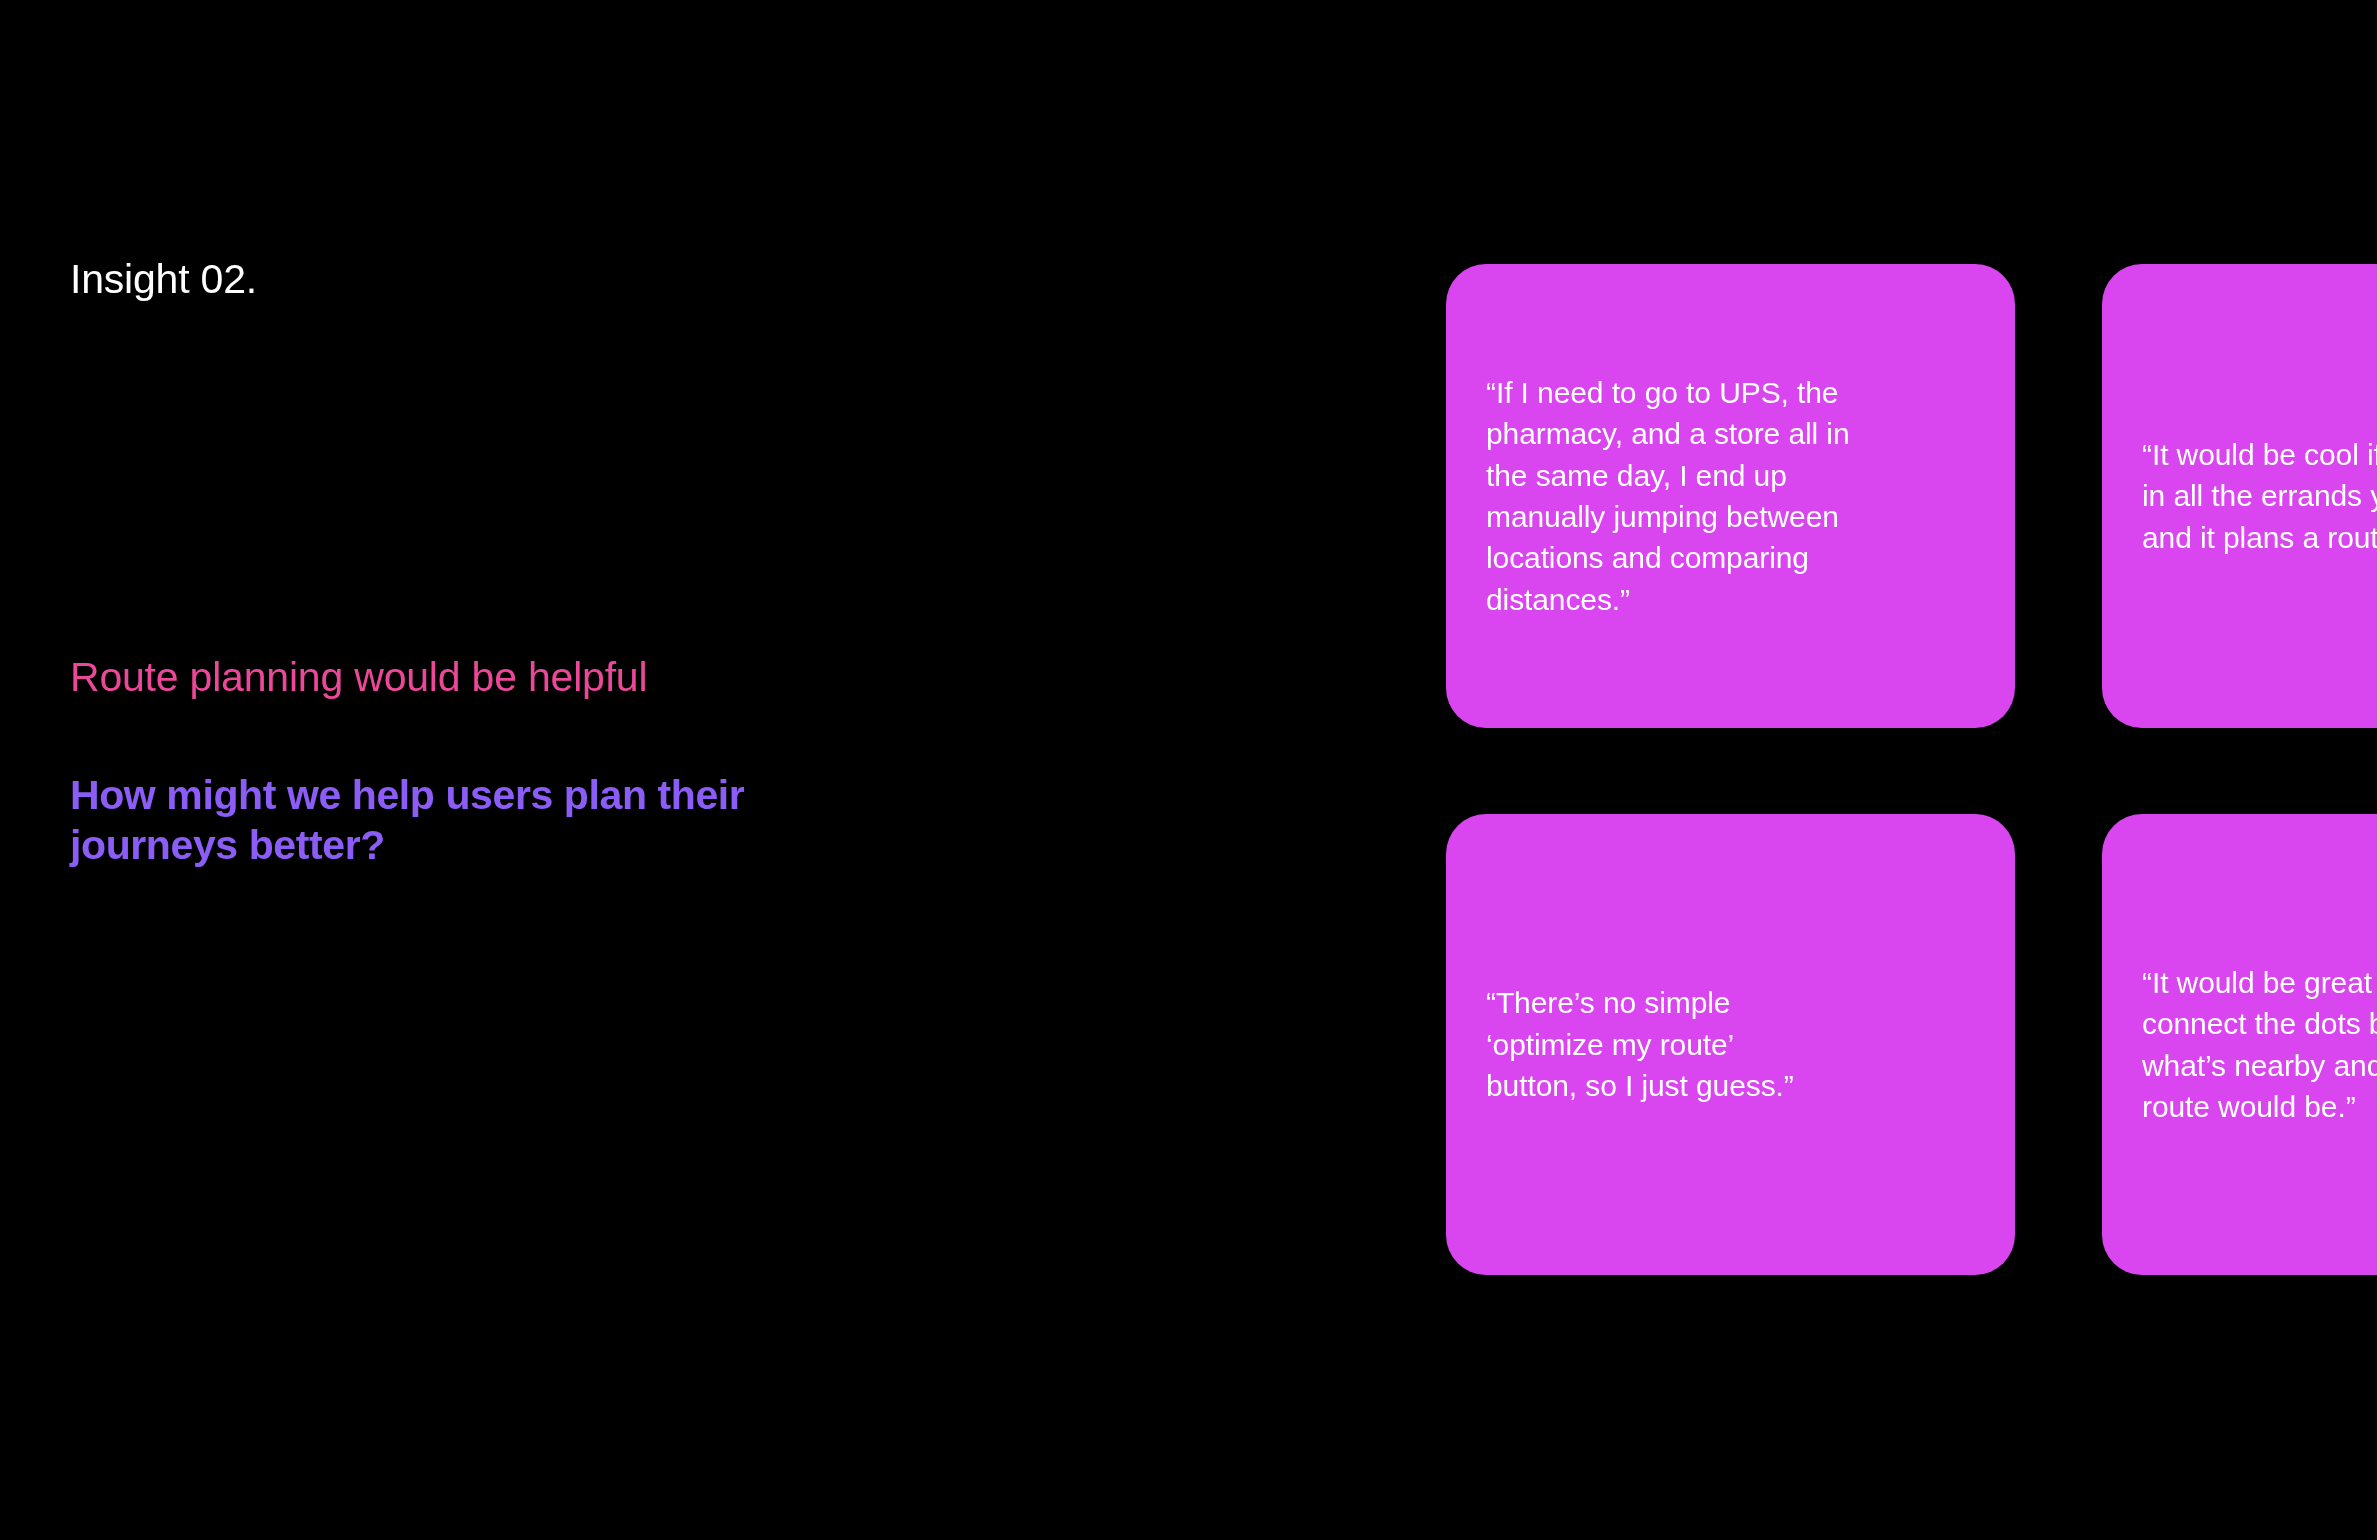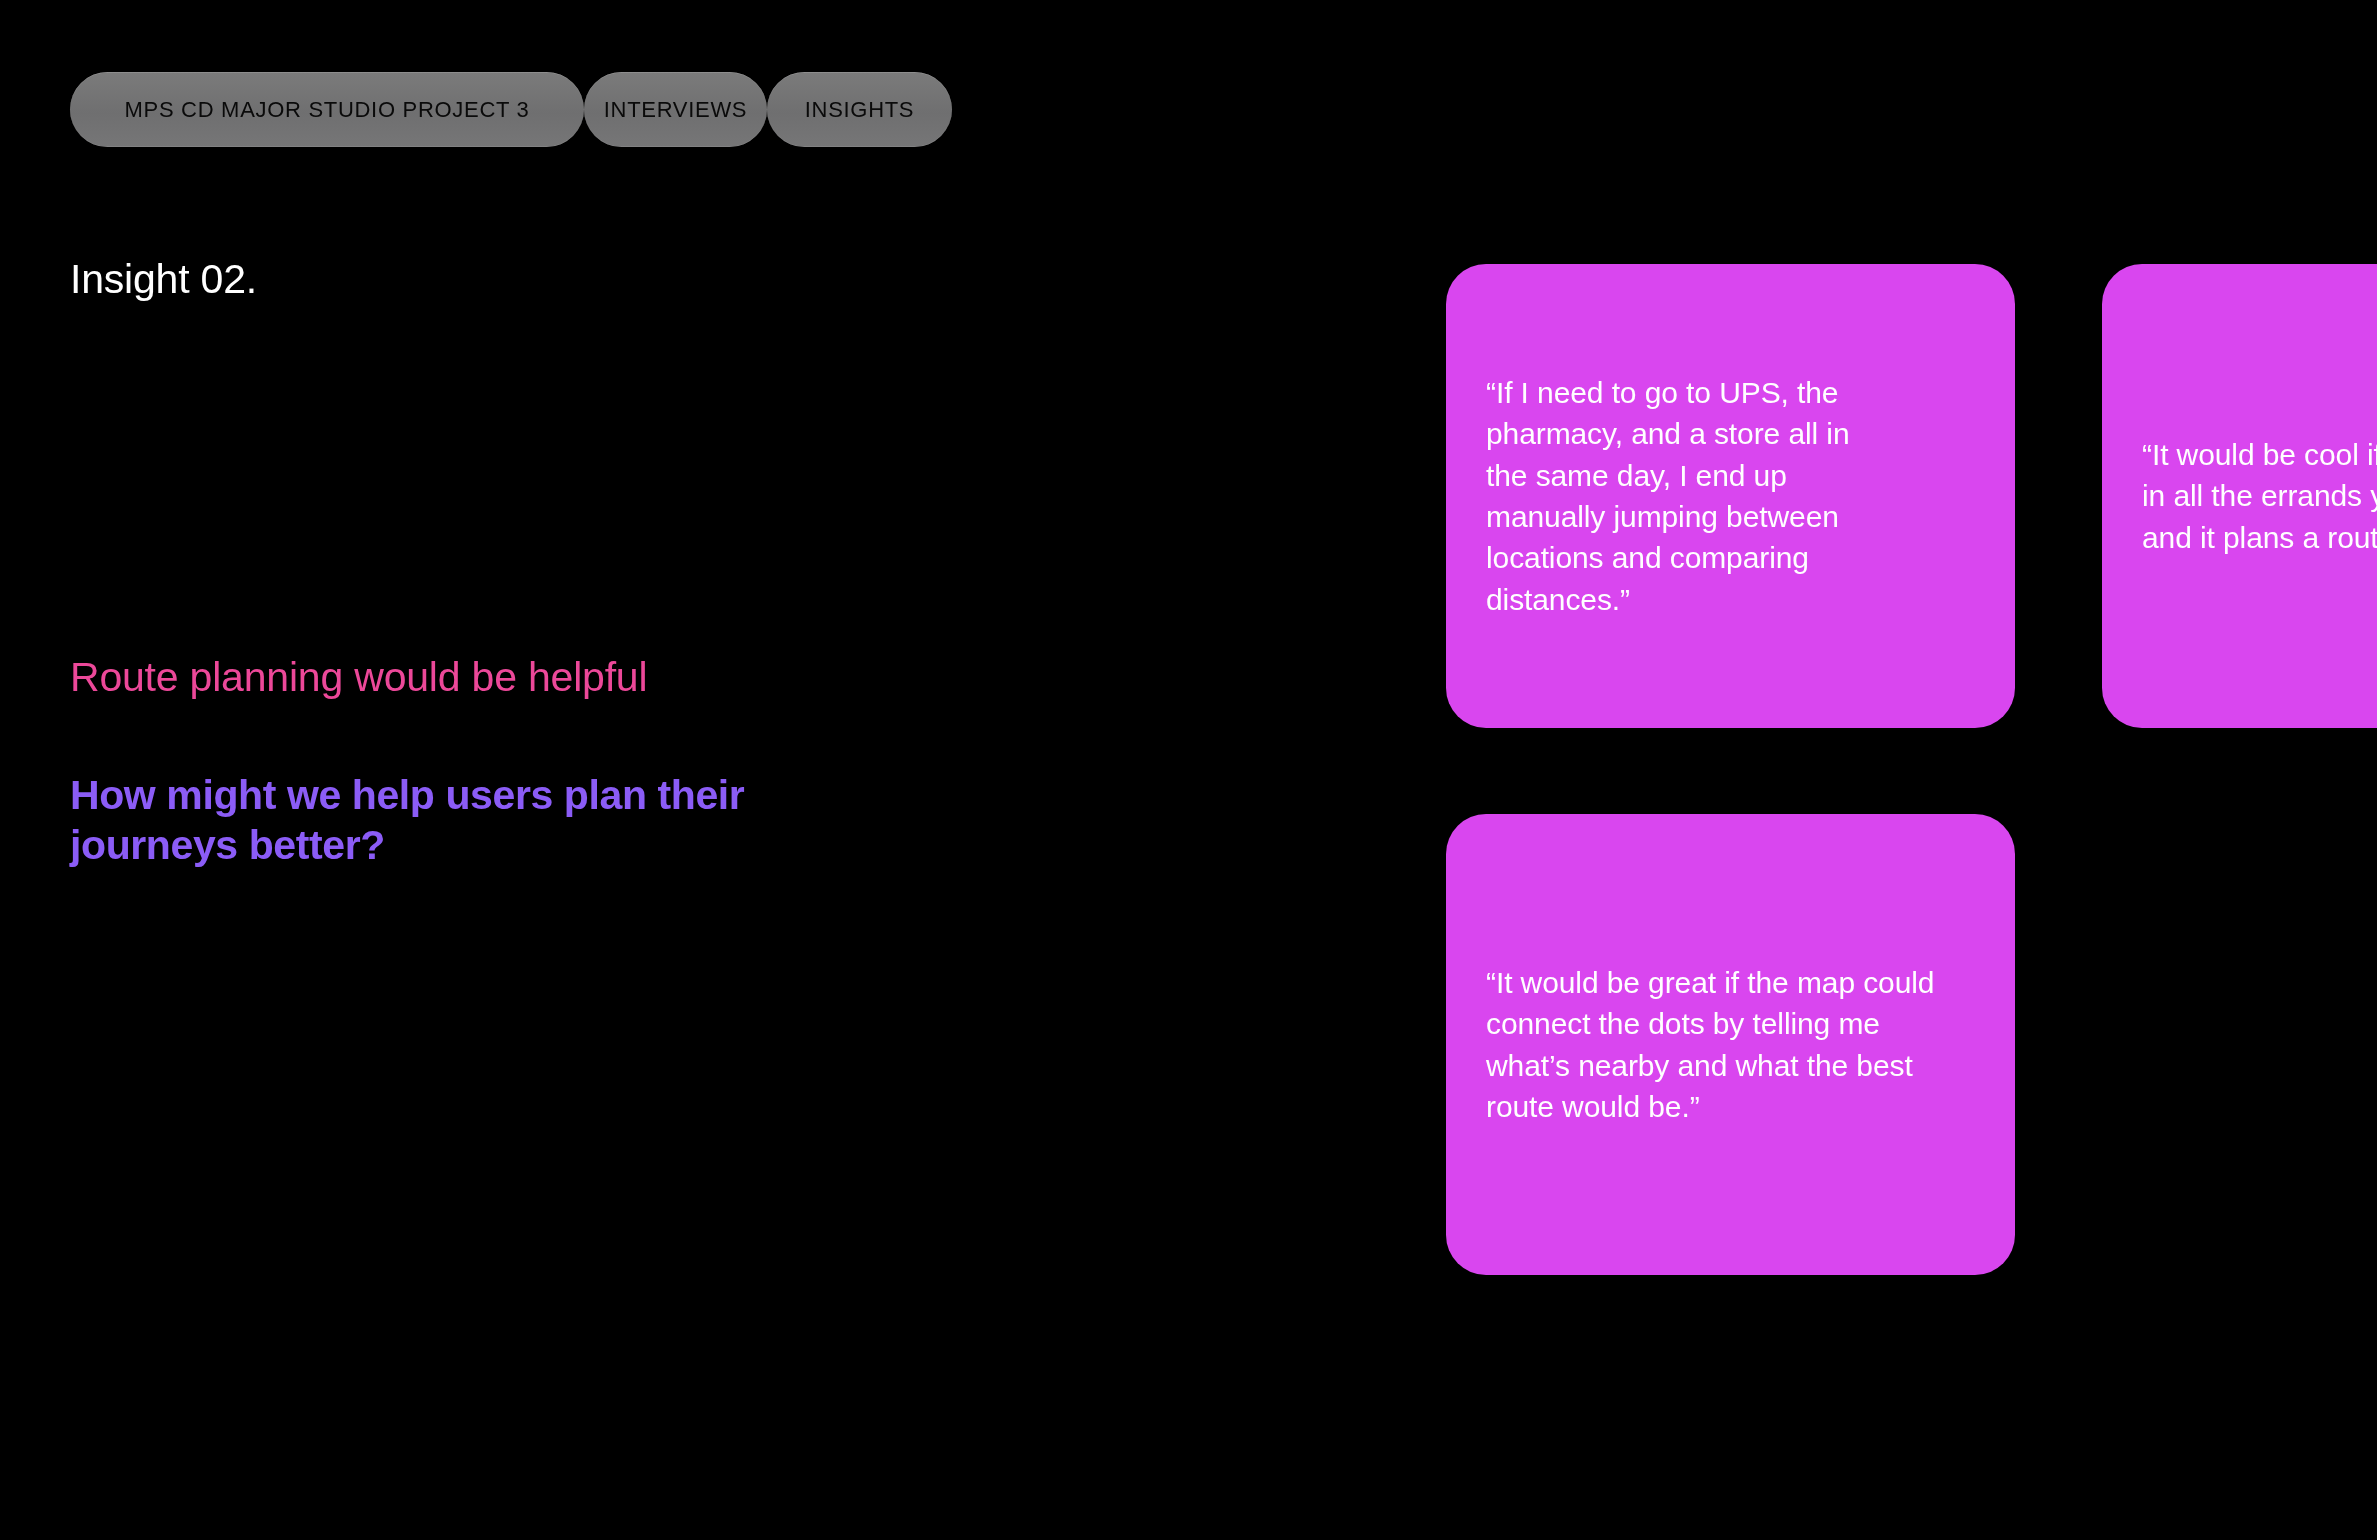--- a/index.html
+++ b/index.html
@@ -130,38 +130,36 @@
   .quote-card--1 .quote-text { max-width: 399px; }
   .quote-card--2 .quote-text { max-width: 492px; }
   .quote-card--3 .quote-text { max-width: 342px; }
   .quote-card--4 .quote-text { max-width: 475px; }
 </style>
 </head>
 <body>
 
 <div id="canvas">
 
-  <nav id="breadcrumb">
-    <div class="pill pill--project">MPS CD MAJOR STUDIO PROJECT 3</div>
-    <div class="pill pill--interviews">INTERVIEWS</div>
-    <div class="pill pill--insights">INSIGHTS</div>
-  </nav>
 
   <div id="left-col">
     <div class="insight-label">Insight 02.</div>
     <div class="insight-summary">Route planning would be helpful</div>
     <div class="hmw-question">How might we help users plan their journeys better?</div>
   </div>
 
   <div id="quote-grid">
     <div class="quote-card quote-card--1">
       <div class="quote-text">“If I need to go to UPS, the pharmacy, and a store all in the same day, I end up manually jumping between locations and comparing distances.”</div>
     </div>
     <div class="quote-card quote-card--2">
       <div class="quote-text">“It would be cool if you could just put in all the errands you need to run and it plans a route for you.”</div>
     </div>
+    <div class="quote-card quote-card--3">
+      <div class="quote-text">“There’s no simple ‘optimize my route’ button, so I just guess.”</div>
+    </div>
     <div class="quote-card quote-card--4">
       <div class="quote-text">“It would be great if the map could connect the dots by telling me what’s nearby and what the best route would be.”</div>
     </div>
   </div>
 
 </div>
 
 
 </body></html>

